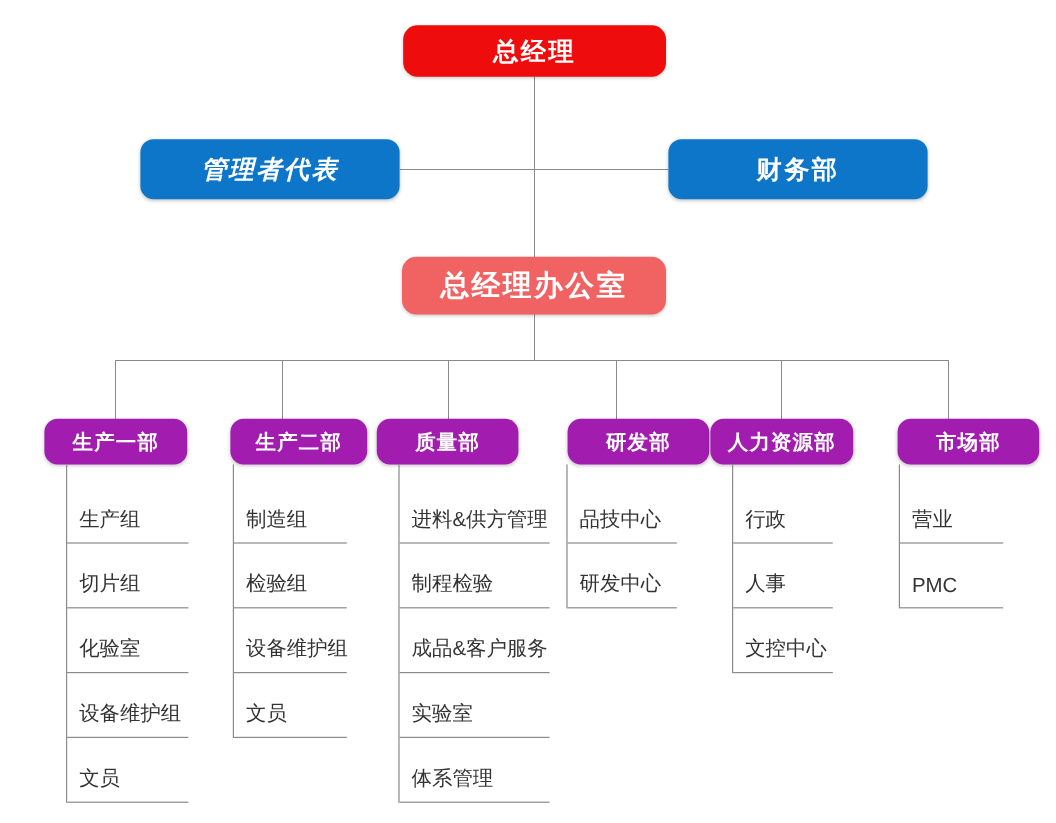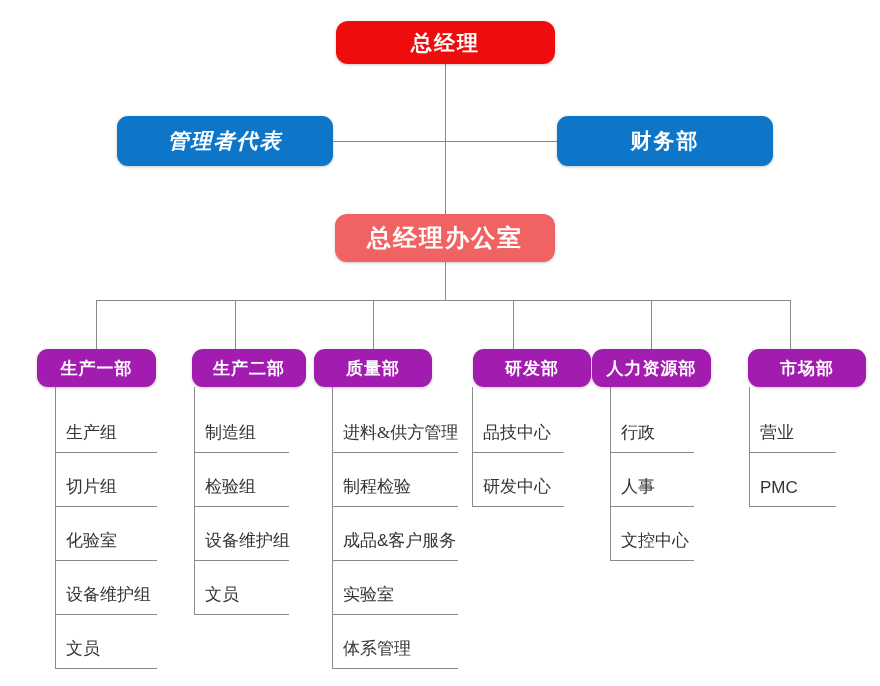--- a/index.html
+++ b/index.html
@@ -86,21 +86,20 @@
     display: flex;
     align-items: flex-end;
     padding: 0 2px 8px 10px;
     box-sizing: border-box;
     font-size: 17px;
     color: #333333;
     white-space: nowrap;
   }
   .sub-item:first-child {
     height: 66px;
-    font-family: Liberation Serif, serif;
   }
 </style>
 </head>
 <body>
 
 <div class="canvas">
 
   <svg class="connectors" viewBox="0 0 880 686" shape-rendering="crispEdges">
 
     <line x1="445.5" y1="64" x2="445.5" y2="214" stroke="#8a8a8a" stroke-width="1"></line>

